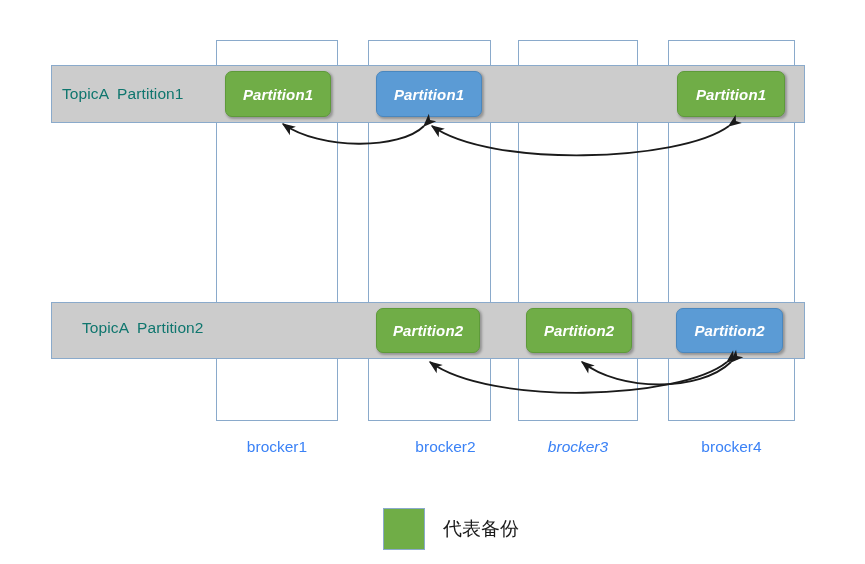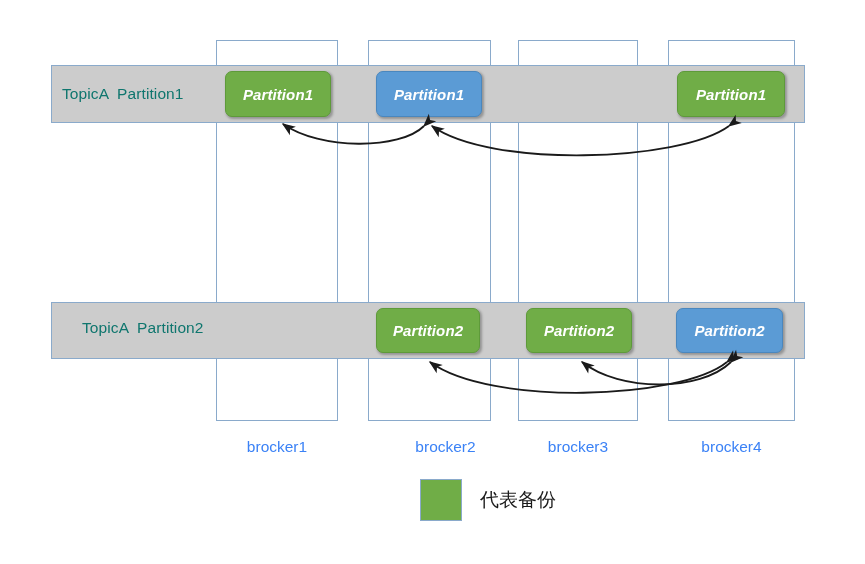--- a/index.html
+++ b/index.html
@@ -121,21 +121,21 @@
 
     <path d="M 729,126 C 680,162 490,168 432,126" fill="none" stroke="#1a1a1a" stroke-width="1.8" marker-end="url(#ah)" marker-start="url(#ah)"></path>
 
     <path d="M 727,362 C 680,400 490,406 430,362" fill="none" stroke="#1a1a1a" stroke-width="1.8" marker-end="url(#ah)" marker-start="url(#ah)"></path>
 
     <path d="M 731,362 C 700,392 620,392 582,362" fill="none" stroke="#1a1a1a" stroke-width="1.8" marker-end="url(#ah)" marker-start="url(#ah)"></path>
   </svg>
 
   <div class="broker-label" style="left:216px; top:438px; width:122px;">brocker1</div>
   <div class="broker-label" style="left:384px; top:438px; width:123px;">brocker2</div>
-  <div class="broker-label" style="left:518px; top:438px; width:120px;">brocker3</div>
+  <div class="broker-label" style="left:518px; top:438px; width:120px;font-style:italic;">brocker3</div>
   <div class="broker-label" style="left:668px; top:438px; width:127px;">brocker4</div>
 
-  <div class="legend" style="left:383px; top:479px;margin-left:37px;">
+  <div class="legend" style="left:383px; top:508px;">
     <div class="legend-swatch"></div>
     <div class="legend-text">代表备份</div>
   </div>
 
 </div>
 
 </body></html>

